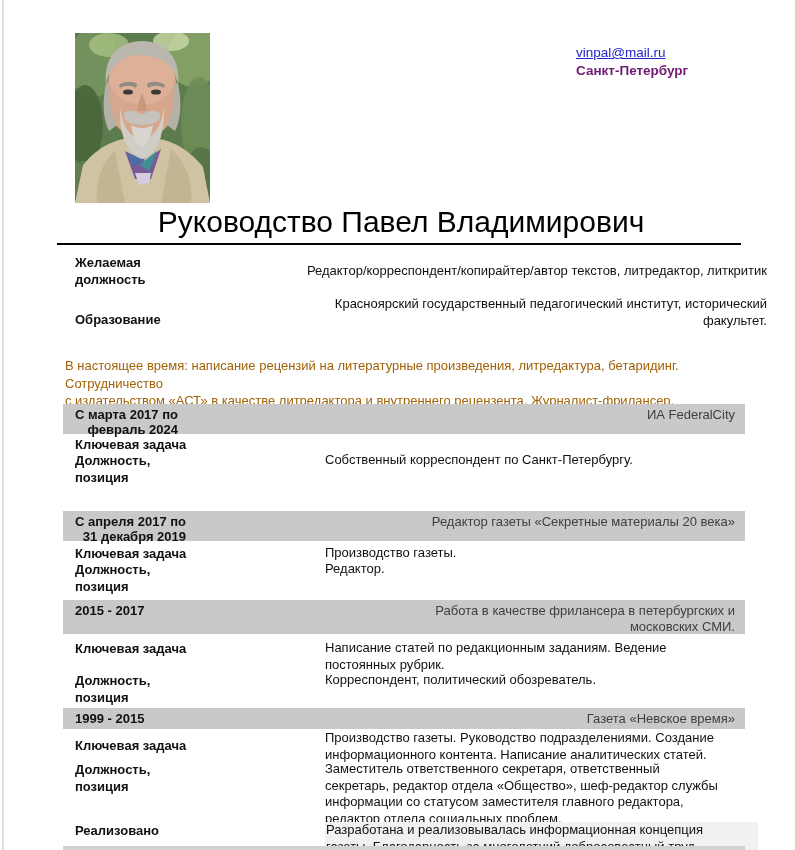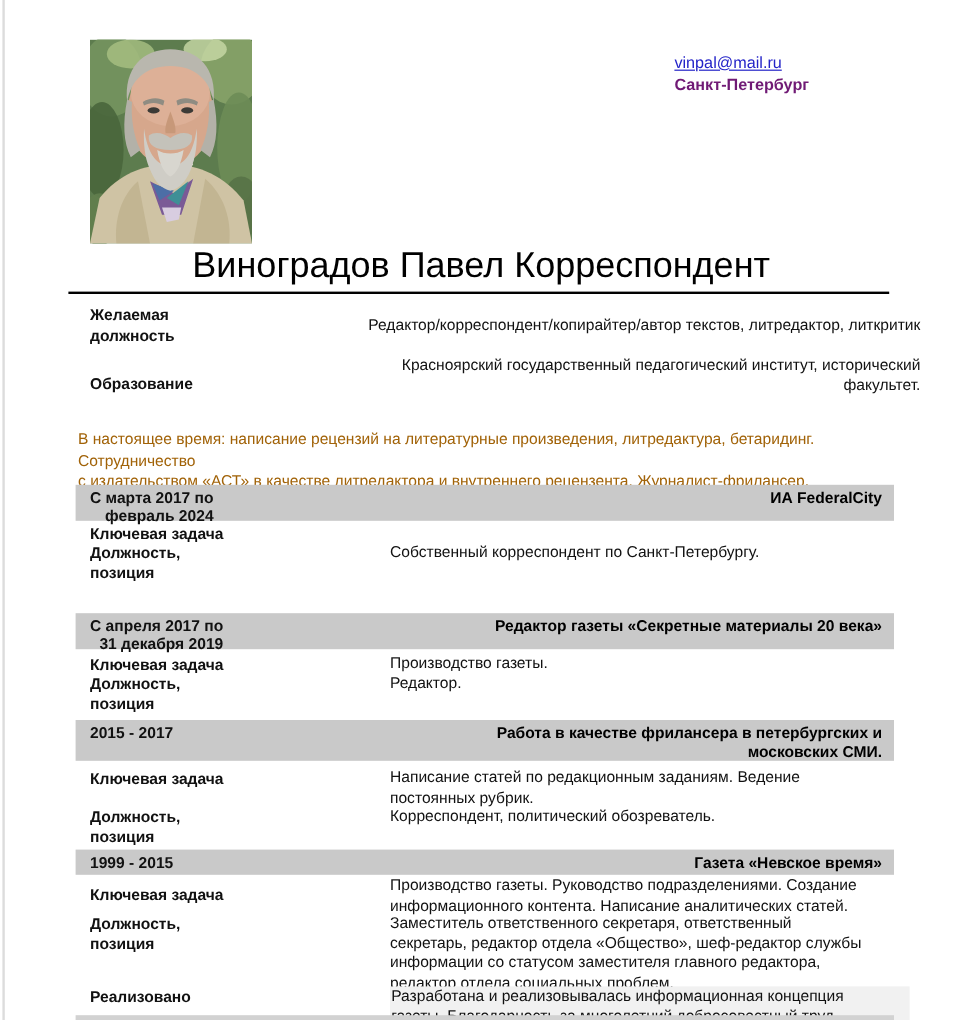--- a/index.html
+++ b/index.html
@@ -11,40 +11,40 @@
     background: #ffffff;
     font-family: "Liberation Sans", "DejaVu Sans", sans-serif;
     font-size: 13px;
     color: #1a1a1a;
   }
   .left-edge { position: absolute; left: 2px; top: 0; width: 2px; height: 850px; background: #dcdcdc; }
 
   .photo { position: absolute; left: 75px; top: 33px; width: 135px; height: 170px; }
   .photo svg { display: block; }
 
-  .contact { position: absolute; left: 562px; top: 44px; line-height: 18px; font-size: 13.5px; }
+  .contact { position: absolute; left: 576px; top: 44px; line-height: 18px; font-size: 13.5px; }
   .email-link { color: #2323c8; text-decoration: underline; cursor: pointer; }
   .city { color: #701a75; font-weight: bold; }
 
   .name {
     position: absolute; left: 57px; top: 205px; width: 688px;
     text-align: center; font-size: 30px; font-weight: 400; color: #000;
     letter-spacing: 0px; white-space: nowrap;
   }
   .rule { position: absolute; left: 57px; top: 243px; width: 684px; height: 2px; background: #000; }
 
   .lbl { position: absolute; left: 75px; font-weight: bold; line-height: 17px; white-space: pre-line; color: #111; }
   .val { position: absolute; left: 325px; line-height: 16.5px; white-space: pre-line; color: #111; }
   .val-top { left: 227px; width: 540px; text-align: right; }
 
   .summary { position: absolute; left: 65px; top: 357px; width: 710px; line-height: 17.5px; white-space: pre-line; color: #a16207; }
 
   .bar { position: absolute; left: 63px; width: 682px; background: #c9c9c9; text-align: right; }
   .bar .period { position: absolute; left: 12px; top: 3px; font-weight: bold; line-height: 15px; white-space: pre-line; color: #111; }
-  .bar .org { position: absolute; left: 262px; top: 3px; font-weight: bold; line-height: 16px; white-space: pre-line; width: 410px; color: #000000; }
+  .bar .org { position: absolute; left: 262px; top: 3px; font-weight: normal; line-height: 16px; white-space: pre-line; width: 410px; color: #404040; }
 
   .hl { background: #f1f1f1; padding: 0 2px 0 1px; }
 </style>
 </head>
 <body>
 
 <div class="page">
   <div class="left-edge"></div>
 
   <div class="photo">
@@ -92,21 +92,21 @@
       <path d="M45,74 C44,100 50,118 67,122 C84,118 90,98 89,74 C86,94 80,104 67,106 C54,104 48,94 45,74 Z" fill="#cfcdc6"></path>
       <path d="M56,92 C58,104 62,112 67,114 C72,112 76,104 78,92 C72,96 62,96 56,92 Z" fill="#d8d6cf"></path>
     </svg>
   </div>
 
   <div class="contact">
     <div><a class="email-link">vinpal@mail.ru</a></div>
     <div class="city">Санкт-Петербург</div>
   </div>
 
-  <div class="name">Виноградов Павел Корреспондент</div>
+  <div class="name">Руководство Павел Владимирович</div>
   <div class="rule"></div>
 
   <div class="lbl" style="top:254px; width:130px;">Желаемая
 должность</div>
   <div class="val val-top" style="top:263px;">Редактор/корреспондент/копирайтер/автор текстов, литредактор, литкритик</div>
 
   <div class="lbl" style="top:311px; width:150px;">Образование</div>
   <div class="val val-top" style="top:296px;">Красноярский государственный педагогический институт, исторический
 факультет.</div>
 

